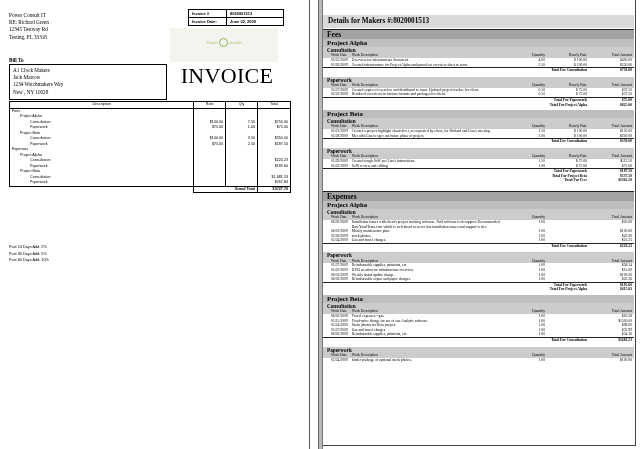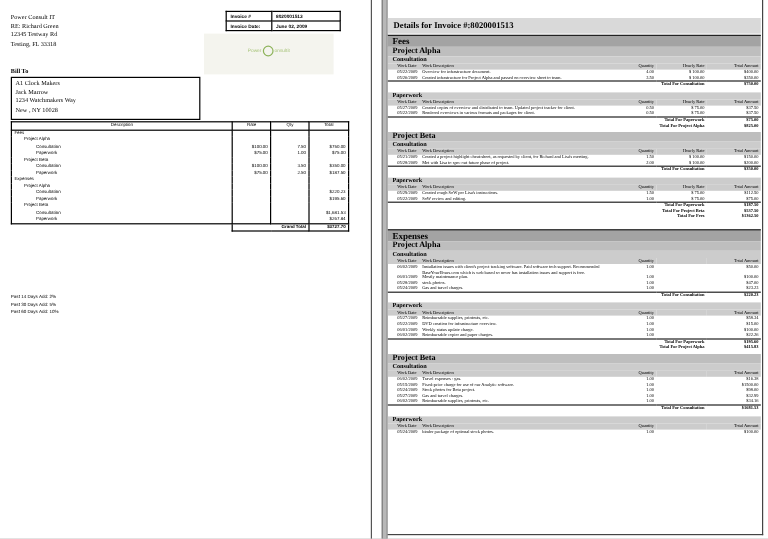--- a/index.html
+++ b/index.html
@@ -90,20 +90,21 @@
     </tr>
   </tbody>
     </table>
 
   <div class="logo-box">
     <div class="logo">
       <span>Power</span><span class="circle"></span><span>onsultit</span>
     </div>
   </div>
 
+  <div class="invoice-title">INVOICE</div>
 
   <div class="billto-label">Bill To</div>
   <div class="billto-box">
     <div>A1 Clock Makers</div>
     <div>Jack Marrow</div>
     <div>1234 Watchmakers Way</div>
     <div>New , NY  10028</div>
   </div>
 
   <table class="items">
@@ -210,21 +211,21 @@
 
   <div class="late">
     <div>Past 14 Days Add:  2%</div>
     <div>Past 30 Days Add:  5%</div>
     <div>Past 60 Days Add:  10%</div>
   </div>
 </div>
 
 <div class="page-right">
   <div class="frame">
-    <div class="detail-title">Details for Invoice #:8020001513</div>
+    <div class="detail-title">Details for Makers #:8020001513</div>
 
     <div class="detail-body">
 
       <div class="sec-head">Fees</div>
       <div class="proj-head">Project Alpha</div>
       <div class="cat-head">Consultation</div>
       <table class="det">
         <tbody>
             <tr>
               <th class="c-date">Work Date</th>

